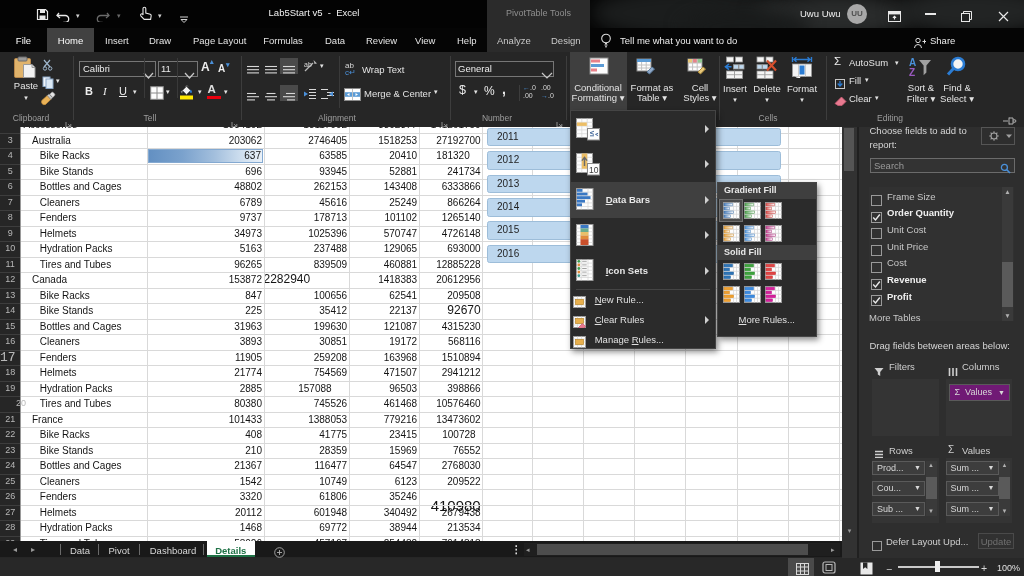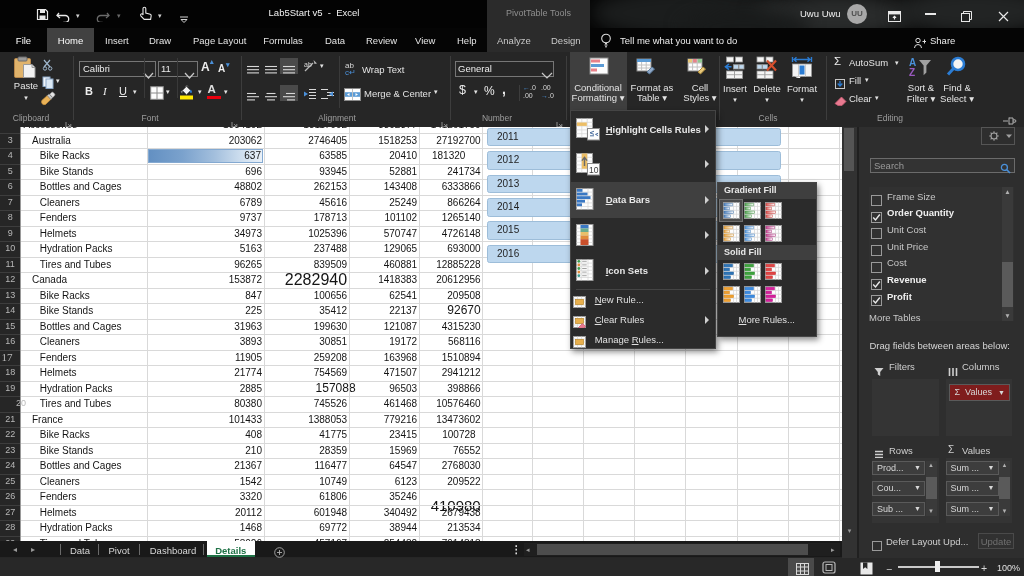--- a/index.html
+++ b/index.html
@@ -78,21 +78,21 @@
     </svg></div>
 <div style="position:absolute;left:930px;top:35px;width:40px;font-family:'Liberation Sans',sans-serif;font-size:9.5px;color:#ececec">Share</div>
 <div style="position:absolute;left:0;top:52px;width:1024px;height:74.5px;background:#262626"></div>
 <div style="position:absolute;left:73.2px;top:56px;width:1px;height:64px;background:#3d3d3d"></div>
 <div style="position:absolute;left:240.5px;top:56px;width:1px;height:64px;background:#3d3d3d"></div>
 <div style="position:absolute;left:450.1px;top:56px;width:1px;height:64px;background:#3d3d3d"></div>
 <div style="position:absolute;left:565.5px;top:56px;width:1px;height:64px;background:#3d3d3d"></div>
 <div style="position:absolute;left:718.5px;top:56px;width:1px;height:64px;background:#3d3d3d"></div>
 <div style="position:absolute;left:825.5px;top:56px;width:1px;height:64px;background:#3d3d3d"></div>
 <div style="position:absolute;left:-19px;top:112.5px;width:100px;font-family:'Liberation Sans',sans-serif;font-size:8.5px;color:#9e9e9e;text-align:center">Clipboard</div>
-<div style="position:absolute;left:100px;top:112.5px;width:100px;font-family:'Liberation Sans',sans-serif;font-size:8.5px;color:#9e9e9e;text-align:center">Font</div>
+<div style="position:absolute;left:100px;top:112.5px;width:100px;font-family:'Liberation Sans',sans-serif;font-size:8.5px;color:#9e9e9e;text-align:center">Tell</div>
 <div style="position:absolute;left:287px;top:112.5px;width:100px;font-family:'Liberation Sans',sans-serif;font-size:8.5px;color:#9e9e9e;text-align:center">Alignment</div>
 <div style="position:absolute;left:447px;top:112.5px;width:100px;font-family:'Liberation Sans',sans-serif;font-size:8.5px;color:#9e9e9e;text-align:center">Number</div>
 <div style="position:absolute;left:718px;top:112.5px;width:100px;font-family:'Liberation Sans',sans-serif;font-size:8.5px;color:#9e9e9e;text-align:center">Cells</div>
 <div style="position:absolute;left:840px;top:112.5px;width:100px;font-family:'Liberation Sans',sans-serif;font-size:8.5px;color:#9e9e9e;text-align:center">Editing</div>
 <div style="position:absolute;left:64.7px;top:114px;width:7px;height:7px"><svg width="7" height="7" viewBox="0 0 7 7">
       <path d="M1 1 v5 h5 M3.2 3.2 L5.8 5.8 M5.8 3 v2.8 h-2.8" stroke="#9a9a9a" fill="none" stroke-width="0.9"></path>
     </svg></div>
 <div style="position:absolute;left:230.7px;top:114px;width:7px;height:7px"><svg width="7" height="7" viewBox="0 0 7 7">
       <path d="M1 1 v5 h5 M3.2 3.2 L5.8 5.8 M5.8 3 v2.8 h-2.8" stroke="#9a9a9a" fill="none" stroke-width="0.9"></path>
     </svg></div>
@@ -337,21 +337,21 @@
     <div style="position:absolute;left:32px;top:6.400000000000006px;width:120px;height:15.5px;font-family:'Liberation Sans',sans-serif;font-size:10px;color:#141414;line-height:15.5px;white-space:nowrap">Australia</div>
     <div style="position:absolute;left:147px;top:6.400000000000006px;width:115.0px;height:15.5px;font-family:'Liberation Sans',sans-serif;font-size:10px;color:#141414;text-align:right;line-height:15.5px">203062</div>
     <div style="position:absolute;left:263.5px;top:6.400000000000006px;width:83.60000000000002px;height:15.5px;font-family:'Liberation Sans',sans-serif;font-size:10px;color:#141414;text-align:right;line-height:15.5px">2746405</div>
     <div style="position:absolute;left:348.6px;top:6.400000000000006px;width:68.5px;height:15.5px;font-family:'Liberation Sans',sans-serif;font-size:10px;color:#141414;text-align:right;line-height:15.5px">1518253</div>
     <div style="position:absolute;left:418.6px;top:6.400000000000006px;width:62.099999999999966px;height:15.5px;font-family:'Liberation Sans',sans-serif;font-size:10px;color:#141414;text-align:right;line-height:15.5px">27192700</div>
     <div style="position:absolute;left:0;top:21.900000000000006px;width:20.3px;height:15.5px;font-family:'Liberation Sans',sans-serif;font-size:9px;color:#b8b8b8;text-align:center;line-height:15.5px">4</div>
     <div style="position:absolute;left:39.8px;top:21.900000000000006px;width:120px;height:15.5px;font-family:'Liberation Sans',sans-serif;font-size:10px;color:#141414;line-height:15.5px;white-space:nowrap">Bike Racks</div>
     <div style="position:absolute;left:147px;top:21.900000000000006px;width:115.0px;height:15.5px;font-family:'Liberation Sans',sans-serif;font-size:10px;color:#141414;text-align:right;line-height:15.5px">637</div>
     <div style="position:absolute;left:263.5px;top:21.900000000000006px;width:83.60000000000002px;height:15.5px;font-family:'Liberation Sans',sans-serif;font-size:10px;color:#141414;text-align:right;line-height:15.5px">63585</div>
     <div style="position:absolute;left:348.6px;top:21.900000000000006px;width:68.5px;height:15.5px;font-family:'Liberation Sans',sans-serif;font-size:10px;color:#141414;text-align:right;line-height:15.5px">20410</div>
-    <div style="position:absolute;left:432px;top:21.900000000000006px;width:62.099999999999966px;height:15.5px;font-family:'Liberation Sans',sans-serif;font-size:10px;color:#141414;text-align:left;line-height:15.5px">181320</div>
+    <div style="position:absolute;left:422px;top:21.900000000000006px;width:62.099999999999966px;height:15.5px;font-family:'Liberation Sans',sans-serif;font-size:10px;color:#141414;text-align:center;line-height:15.5px">181320</div>
     <div style="position:absolute;left:0;top:37.400000000000006px;width:20.3px;height:15.5px;font-family:'Liberation Sans',sans-serif;font-size:9px;color:#b8b8b8;text-align:center;line-height:15.5px">5</div>
     <div style="position:absolute;left:39.8px;top:37.400000000000006px;width:120px;height:15.5px;font-family:'Liberation Sans',sans-serif;font-size:10px;color:#141414;line-height:15.5px;white-space:nowrap">Bike Stands</div>
     <div style="position:absolute;left:147px;top:37.400000000000006px;width:115.0px;height:15.5px;font-family:'Liberation Sans',sans-serif;font-size:10px;color:#141414;text-align:right;line-height:15.5px">696</div>
     <div style="position:absolute;left:263.5px;top:37.400000000000006px;width:83.60000000000002px;height:15.5px;font-family:'Liberation Sans',sans-serif;font-size:10px;color:#141414;text-align:right;line-height:15.5px">93945</div>
     <div style="position:absolute;left:348.6px;top:37.400000000000006px;width:68.5px;height:15.5px;font-family:'Liberation Sans',sans-serif;font-size:10px;color:#141414;text-align:right;line-height:15.5px">52881</div>
     <div style="position:absolute;left:418.6px;top:37.400000000000006px;width:62.099999999999966px;height:15.5px;font-family:'Liberation Sans',sans-serif;font-size:10px;color:#141414;text-align:right;line-height:15.5px">241734</div>
     <div style="position:absolute;left:0;top:52.900000000000006px;width:20.3px;height:15.5px;font-family:'Liberation Sans',sans-serif;font-size:9px;color:#b8b8b8;text-align:center;line-height:15.5px">6</div>
     <div style="position:absolute;left:39.8px;top:52.900000000000006px;width:120px;height:15.5px;font-family:'Liberation Sans',sans-serif;font-size:10px;color:#141414;line-height:15.5px;white-space:nowrap">Bottles and Cages</div>
     <div style="position:absolute;left:147px;top:52.900000000000006px;width:115.0px;height:15.5px;font-family:'Liberation Sans',sans-serif;font-size:10px;color:#141414;text-align:right;line-height:15.5px">48802</div>
     <div style="position:absolute;left:263.5px;top:52.900000000000006px;width:83.60000000000002px;height:15.5px;font-family:'Liberation Sans',sans-serif;font-size:10px;color:#141414;text-align:right;line-height:15.5px">262153</div>
@@ -383,21 +383,21 @@
     <div style="position:absolute;left:418.6px;top:114.9px;width:62.099999999999966px;height:15.5px;font-family:'Liberation Sans',sans-serif;font-size:10px;color:#141414;text-align:right;line-height:15.5px">693000</div>
     <div style="position:absolute;left:0;top:130.39999999999998px;width:20.3px;height:15.5px;font-family:'Liberation Sans',sans-serif;font-size:9px;color:#b8b8b8;text-align:center;line-height:15.5px">11</div>
     <div style="position:absolute;left:39.8px;top:130.39999999999998px;width:120px;height:15.5px;font-family:'Liberation Sans',sans-serif;font-size:10px;color:#141414;line-height:15.5px;white-space:nowrap">Tires and Tubes</div>
     <div style="position:absolute;left:147px;top:130.39999999999998px;width:115.0px;height:15.5px;font-family:'Liberation Sans',sans-serif;font-size:10px;color:#141414;text-align:right;line-height:15.5px">96265</div>
     <div style="position:absolute;left:263.5px;top:130.39999999999998px;width:83.60000000000002px;height:15.5px;font-family:'Liberation Sans',sans-serif;font-size:10px;color:#141414;text-align:right;line-height:15.5px">839509</div>
     <div style="position:absolute;left:348.6px;top:130.39999999999998px;width:68.5px;height:15.5px;font-family:'Liberation Sans',sans-serif;font-size:10px;color:#141414;text-align:right;line-height:15.5px">460881</div>
     <div style="position:absolute;left:418.6px;top:130.39999999999998px;width:62.099999999999966px;height:15.5px;font-family:'Liberation Sans',sans-serif;font-size:10px;color:#141414;text-align:right;line-height:15.5px">12885228</div>
     <div style="position:absolute;left:0;top:145.89999999999998px;width:20.3px;height:15.5px;font-family:'Liberation Sans',sans-serif;font-size:9px;color:#b8b8b8;text-align:center;line-height:15.5px">12</div>
     <div style="position:absolute;left:32px;top:145.89999999999998px;width:120px;height:15.5px;font-family:'Liberation Sans',sans-serif;font-size:10px;color:#141414;line-height:15.5px;white-space:nowrap">Canada</div>
     <div style="position:absolute;left:147px;top:145.89999999999998px;width:115.0px;height:15.5px;font-family:'Liberation Sans',sans-serif;font-size:10px;color:#141414;text-align:right;line-height:15.5px">153872</div>
-    <div style="position:absolute;left:263.5px;top:145.89999999999998px;width:83.60000000000002px;height:15.5px;font-family:'Liberation Sans',sans-serif;font-size:16px;color:#141414;text-align:right;line-height:15.5px">2282940</div>
+    <div style="position:absolute;left:263.5px;top:145.89999999999998px;width:83.60000000000002px;height:15.5px;font-family:'Liberation Sans',sans-serif;font-size:12px;color:#141414;text-align:left;line-height:15.5px">2282940</div>
     <div style="position:absolute;left:348.6px;top:145.89999999999998px;width:68.5px;height:15.5px;font-family:'Liberation Sans',sans-serif;font-size:10px;color:#141414;text-align:right;line-height:15.5px">1418383</div>
     <div style="position:absolute;left:418.6px;top:145.89999999999998px;width:62.099999999999966px;height:15.5px;font-family:'Liberation Sans',sans-serif;font-size:10px;color:#141414;text-align:right;line-height:15.5px">20612956</div>
     <div style="position:absolute;left:0;top:161.39999999999998px;width:20.3px;height:15.5px;font-family:'Liberation Sans',sans-serif;font-size:9px;color:#b8b8b8;text-align:center;line-height:15.5px">13</div>
     <div style="position:absolute;left:39.8px;top:161.39999999999998px;width:120px;height:15.5px;font-family:'Liberation Sans',sans-serif;font-size:10px;color:#141414;line-height:15.5px;white-space:nowrap">Bike Racks</div>
     <div style="position:absolute;left:147px;top:161.39999999999998px;width:115.0px;height:15.5px;font-family:'Liberation Sans',sans-serif;font-size:10px;color:#141414;text-align:right;line-height:15.5px">847</div>
     <div style="position:absolute;left:263.5px;top:161.39999999999998px;width:83.60000000000002px;height:15.5px;font-family:'Liberation Sans',sans-serif;font-size:10px;color:#141414;text-align:right;line-height:15.5px">100656</div>
     <div style="position:absolute;left:348.6px;top:161.39999999999998px;width:68.5px;height:15.5px;font-family:'Liberation Sans',sans-serif;font-size:10px;color:#141414;text-align:right;line-height:15.5px">62541</div>
     <div style="position:absolute;left:418.6px;top:161.39999999999998px;width:62.099999999999966px;height:15.5px;font-family:'Liberation Sans',sans-serif;font-size:10px;color:#141414;text-align:right;line-height:15.5px">209508</div>
     <div style="position:absolute;left:0;top:176.89999999999998px;width:20.3px;height:15.5px;font-family:'Liberation Sans',sans-serif;font-size:9px;color:#b8b8b8;text-align:center;line-height:15.5px">14</div>
     <div style="position:absolute;left:39.8px;top:176.89999999999998px;width:120px;height:15.5px;font-family:'Liberation Sans',sans-serif;font-size:10px;color:#141414;line-height:15.5px;white-space:nowrap">Bike Stands</div>
@@ -410,36 +410,36 @@
     <div style="position:absolute;left:147px;top:192.39999999999998px;width:115.0px;height:15.5px;font-family:'Liberation Sans',sans-serif;font-size:10px;color:#141414;text-align:right;line-height:15.5px">31963</div>
     <div style="position:absolute;left:263.5px;top:192.39999999999998px;width:83.60000000000002px;height:15.5px;font-family:'Liberation Sans',sans-serif;font-size:10px;color:#141414;text-align:right;line-height:15.5px">199630</div>
     <div style="position:absolute;left:348.6px;top:192.39999999999998px;width:68.5px;height:15.5px;font-family:'Liberation Sans',sans-serif;font-size:10px;color:#141414;text-align:right;line-height:15.5px">121087</div>
     <div style="position:absolute;left:418.6px;top:192.39999999999998px;width:62.099999999999966px;height:15.5px;font-family:'Liberation Sans',sans-serif;font-size:10px;color:#141414;text-align:right;line-height:15.5px">4315230</div>
     <div style="position:absolute;left:0;top:207.89999999999998px;width:20.3px;height:15.5px;font-family:'Liberation Sans',sans-serif;font-size:9px;color:#b8b8b8;text-align:center;line-height:15.5px">16</div>
     <div style="position:absolute;left:39.8px;top:207.89999999999998px;width:120px;height:15.5px;font-family:'Liberation Sans',sans-serif;font-size:10px;color:#141414;line-height:15.5px;white-space:nowrap">Cleaners</div>
     <div style="position:absolute;left:147px;top:207.89999999999998px;width:115.0px;height:15.5px;font-family:'Liberation Sans',sans-serif;font-size:10px;color:#141414;text-align:right;line-height:15.5px">3893</div>
     <div style="position:absolute;left:263.5px;top:207.89999999999998px;width:83.60000000000002px;height:15.5px;font-family:'Liberation Sans',sans-serif;font-size:10px;color:#141414;text-align:right;line-height:15.5px">30851</div>
     <div style="position:absolute;left:348.6px;top:207.89999999999998px;width:68.5px;height:15.5px;font-family:'Liberation Sans',sans-serif;font-size:10px;color:#141414;text-align:right;line-height:15.5px">19172</div>
     <div style="position:absolute;left:418.6px;top:207.89999999999998px;width:62.099999999999966px;height:15.5px;font-family:'Liberation Sans',sans-serif;font-size:10px;color:#141414;text-align:right;line-height:15.5px">568116</div>
-    <div style="position:absolute;left:0;top:223.39999999999998px;width:14px;height:15.5px;font-family:Liberation Serif, serif;font-size:11px;color:#b8b8b8;text-align:center;line-height:15.5px">17</div>
+    <div style="position:absolute;left:0;top:223.39999999999998px;width:14px;height:15.5px;font-family:Liberation Mono, monospace;font-size:13px;color:#b8b8b8;text-align:center;line-height:15.5px">17</div>
     <div style="position:absolute;left:39.8px;top:223.39999999999998px;width:120px;height:15.5px;font-family:'Liberation Sans',sans-serif;font-size:10px;color:#141414;line-height:15.5px;white-space:nowrap">Fenders</div>
     <div style="position:absolute;left:147px;top:223.39999999999998px;width:115.0px;height:15.5px;font-family:'Liberation Sans',sans-serif;font-size:10px;color:#141414;text-align:right;line-height:15.5px">11905</div>
     <div style="position:absolute;left:263.5px;top:223.39999999999998px;width:83.60000000000002px;height:15.5px;font-family:'Liberation Sans',sans-serif;font-size:10px;color:#141414;text-align:right;line-height:15.5px">259208</div>
     <div style="position:absolute;left:348.6px;top:223.39999999999998px;width:68.5px;height:15.5px;font-family:'Liberation Sans',sans-serif;font-size:10px;color:#141414;text-align:right;line-height:15.5px">163968</div>
     <div style="position:absolute;left:418.6px;top:223.39999999999998px;width:62.099999999999966px;height:15.5px;font-family:'Liberation Sans',sans-serif;font-size:10px;color:#141414;text-align:right;line-height:15.5px">1510894</div>
     <div style="position:absolute;left:0;top:238.89999999999998px;width:20.3px;height:15.5px;font-family:'Liberation Sans',sans-serif;font-size:9px;color:#b8b8b8;text-align:center;line-height:15.5px">18</div>
     <div style="position:absolute;left:39.8px;top:238.89999999999998px;width:120px;height:15.5px;font-family:'Liberation Sans',sans-serif;font-size:10px;color:#141414;line-height:15.5px;white-space:nowrap">Helmets</div>
     <div style="position:absolute;left:147px;top:238.89999999999998px;width:115.0px;height:15.5px;font-family:'Liberation Sans',sans-serif;font-size:10px;color:#141414;text-align:right;line-height:15.5px">21774</div>
     <div style="position:absolute;left:263.5px;top:238.89999999999998px;width:83.60000000000002px;height:15.5px;font-family:'Liberation Sans',sans-serif;font-size:10px;color:#141414;text-align:right;line-height:15.5px">754569</div>
     <div style="position:absolute;left:348.6px;top:238.89999999999998px;width:68.5px;height:15.5px;font-family:'Liberation Sans',sans-serif;font-size:10px;color:#141414;text-align:right;line-height:15.5px">471507</div>
     <div style="position:absolute;left:418.6px;top:238.89999999999998px;width:62.099999999999966px;height:15.5px;font-family:'Liberation Sans',sans-serif;font-size:10px;color:#141414;text-align:right;line-height:15.5px">2941212</div>
     <div style="position:absolute;left:0;top:254.39999999999998px;width:20.3px;height:15.5px;font-family:'Liberation Sans',sans-serif;font-size:9px;color:#b8b8b8;text-align:center;line-height:15.5px">19</div>
     <div style="position:absolute;left:39.8px;top:254.39999999999998px;width:120px;height:15.5px;font-family:'Liberation Sans',sans-serif;font-size:10px;color:#141414;line-height:15.5px;white-space:nowrap">Hydration Packs</div>
     <div style="position:absolute;left:147px;top:254.39999999999998px;width:115.0px;height:15.5px;font-family:'Liberation Sans',sans-serif;font-size:10px;color:#141414;text-align:right;line-height:15.5px">2885</div>
-    <div style="position:absolute;left:272px;top:254.39999999999998px;width:83.60000000000002px;height:15.5px;font-family:'Liberation Sans',sans-serif;font-size:12px;color:#141414;text-align:right;line-height:15.5px">157088</div>
+    <div style="position:absolute;left:248px;top:254.39999999999998px;width:83.60000000000002px;height:15.5px;font-family:'Liberation Sans',sans-serif;font-size:10px;color:#141414;text-align:right;line-height:15.5px">157088</div>
     <div style="position:absolute;left:348.6px;top:254.39999999999998px;width:68.5px;height:15.5px;font-family:'Liberation Sans',sans-serif;font-size:10px;color:#141414;text-align:right;line-height:15.5px">96503</div>
     <div style="position:absolute;left:418.6px;top:254.39999999999998px;width:62.099999999999966px;height:15.5px;font-family:'Liberation Sans',sans-serif;font-size:10px;color:#141414;text-align:right;line-height:15.5px">398866</div>
     <div style="position:absolute;left:0;top:269.9px;width:42px;height:15.5px;font-family:'Liberation Sans',sans-serif;font-size:9px;color:#b8b8b8;text-align:center;line-height:15.5px">20</div>
     <div style="position:absolute;left:39.8px;top:269.9px;width:120px;height:15.5px;font-family:'Liberation Sans',sans-serif;font-size:10px;color:#141414;line-height:15.5px;white-space:nowrap">Tires and Tubes</div>
     <div style="position:absolute;left:147px;top:269.9px;width:115.0px;height:15.5px;font-family:'Liberation Sans',sans-serif;font-size:10px;color:#141414;text-align:right;line-height:15.5px">80380</div>
     <div style="position:absolute;left:263.5px;top:269.9px;width:83.60000000000002px;height:15.5px;font-family:'Liberation Sans',sans-serif;font-size:10px;color:#141414;text-align:right;line-height:15.5px">745526</div>
     <div style="position:absolute;left:348.6px;top:269.9px;width:68.5px;height:15.5px;font-family:'Liberation Sans',sans-serif;font-size:10px;color:#141414;text-align:right;line-height:15.5px">461468</div>
     <div style="position:absolute;left:418.6px;top:269.9px;width:62.099999999999966px;height:15.5px;font-family:'Liberation Sans',sans-serif;font-size:10px;color:#141414;text-align:right;line-height:15.5px">10576460</div>
     <div style="position:absolute;left:0;top:285.4px;width:20.3px;height:15.5px;font-family:'Liberation Sans',sans-serif;font-size:9px;color:#b8b8b8;text-align:center;line-height:15.5px">21</div>
     <div style="position:absolute;left:32px;top:285.4px;width:120px;height:15.5px;font-family:'Liberation Sans',sans-serif;font-size:10px;color:#141414;line-height:15.5px;white-space:nowrap">France</div>
@@ -586,21 +586,20 @@
 <div style="position:absolute;left:569.7px;top:110px;width:146.8px;height:238.5px">
     <div style="position:absolute;left:0;top:0;width:146.8px;height:238.5px;background:#2b2b2b;border:1px solid #454545;box-shadow:2px 3px 6px rgba(0,0,0,0.45)"></div>
     <div style="position:absolute;left:6.5px;top:7.5px;width:24px;height:23px"><svg width="24" height="23" viewBox="0 0 24 23">
         <rect x="0.5" y="0.5" width="16" height="19" fill="#fdfdfd" stroke="#9a9a9a"></rect>
         <path d="M0.5 4.3 H16.5 M0.5 8.1 H16.5 M0.5 11.9 H16.5 M0.5 15.7 H16.5 M5.8 0.5 V19.5 M11.2 0.5 V19.5" stroke="#d4d4d4" stroke-width="0.7"></path>
         <rect x="1" y="4.5" width="9.8" height="3.4" fill="#ecbe66"></rect>
         <rect x="11.5" y="10.5" width="12" height="11.5" fill="#fdfdfd" stroke="#8a8a8a"></rect>
         <path d="M14 14.8 l4-1.6 m-4 1.6 l4 1.6 m-4 1.4 h4" stroke="#4a6e9e" stroke-width="1" fill="none"></path>
         <path d="M19.5 16.4 l2.6-1.2 m-2.6 1.2 l2.6 1.2" stroke="#4a6e9e" stroke-width="1" fill="none"></path>
       </svg></div>
-    <div style="position:absolute;left:36px;top:1.5px;width:95px;height:35.4px;font-family:'Liberation Sans',sans-serif;font-size:9.5px;font-weight:bold;color:#e8e8e8;line-height:35.4px;white-space:nowrap"><u>H</u>ighlight Cells Rules</div>
     <div style="position:absolute;left:135px;top:15.0px;width:0;height:0;border-left:4.5px solid #d0d0d0;border-top:4px solid transparent;border-bottom:4px solid transparent"></div>
     <div style="position:absolute;left:6.5px;top:42.9px;width:24px;height:23px"><svg width="24" height="23" viewBox="0 0 24 23">
         <rect x="0.5" y="0.5" width="16" height="19" fill="#fdfdfd" stroke="#9a9a9a"></rect>
         <path d="M0.5 4.3 H16.5 M0.5 8.1 H16.5 M0.5 11.9 H16.5 M0.5 15.7 H16.5 M5.8 0.5 V19.5 M11.2 0.5 V19.5" stroke="#d4d4d4" stroke-width="0.7"></path>
         <rect x="5.8" y="0.5" width="5.4" height="15.2" fill="#ecbe66"></rect>
         <path d="M8.5 13 V5 M5.9 7.6 L8.5 4.3 L11.1 7.6" stroke="#6a6a6a" stroke-width="1.4" fill="none"></path>
         <rect x="11.5" y="10.5" width="12" height="11.5" fill="#fdfdfd" stroke="#8a8a8a"></rect>
         <text x="13" y="20.2" font-size="8.5" fill="#3a3a3a" font-family="Liberation Sans">10</text>
       </svg></div>
     <div style="position:absolute;left:135px;top:50.4px;width:0;height:0;border-left:4.5px solid #d0d0d0;border-top:4px solid transparent;border-bottom:4px solid transparent"></div>
@@ -802,20 +801,21 @@
         <path d="M10.5 0.5 V16.5 M13.5 0.5 V16.5 M0.5 4.4 H16.5 M0.5 8.3 H16.5 M0.5 12.2 H16.5" stroke="#d4d4d4" stroke-width="0.7"></path>
         <rect x="1" y="1.2" width="8.5" height="2.7" fill="#d6219c" stroke="#b81285" stroke-width="0.5"></rect>
         <rect x="1" y="5.1" width="5.5" height="2.7" fill="#d6219c" stroke="#b81285" stroke-width="0.5"></rect>
         <rect x="1" y="9.0" width="9.5" height="2.7" fill="#d6219c" stroke="#b81285" stroke-width="0.5"></rect>
         <rect x="1" y="12.899999999999999" width="6.5" height="2.7" fill="#d6219c" stroke="#b81285" stroke-width="0.5"></rect>
       </svg></div>
     <div style="position:absolute;left:0;top:128px;width:99.5px;height:20px;font-family:'Liberation Sans',sans-serif;font-size:9.5px;color:#e0e0e0;text-align:center;line-height:20px"><u>M</u>ore Rules...</div>
   </div>
 <div style="position:absolute;left:861px;top:126.5px;width:163px;height:431px;overflow:hidden">
     <div style="position:absolute;left:0;top:0;width:163px;height:431px;background:#2e2e2e"></div>
+    <div style="position:absolute;left:8.5px;top:-3px;width:120px;font-family:'Liberation Sans',sans-serif;font-size:9.5px;color:#d6d6d6;line-height:14.5px">Choose fields to add to<br>report:</div>
     <div style="position:absolute;left:120px;top:0;width:34px;height:18px;border:1px solid #555"><svg width="32" height="16" viewBox="0 0 32 16">
         <g fill="none" stroke="#a0a0a0" stroke-width="1.1">
           <circle cx="12" cy="8" r="3"></circle>
           <path d="M12 3.2 v2 M12 10.8 v2 M7.2 8 h2 M14.8 8 h2 M8.6 4.6 l1.4 1.4 M14 10 l1.4 1.4 M15.4 4.6 L14 6 M10 10 l-1.4 1.4"></path>
         </g>
         <path d="M24 6.5 l3 3.5 3-3.5 z" fill="#a0a0a0"></path>
       </svg></div>
     <div style="position:absolute;left:8.5px;top:31px;width:145.5px;height:15.5px;background:#333333;border:1px solid #6b6b6b"></div>
     <div style="position:absolute;left:13px;top:33px;width:60px;font-family:'Liberation Sans',sans-serif;font-size:9.5px;color:#9a9a9a">Search</div>
     <div style="position:absolute;left:139px;top:33.5px;width:11px;height:11px"><svg width="11" height="11" viewBox="0 0 11 11">
@@ -863,21 +863,21 @@
     <div style="position:absolute;left:13px;top:236px;width:10px;height:10px"><svg width="10" height="10" viewBox="0 0 10 10">
         <path d="M0.5 1 h9 L6.2 5 v4 L3.8 7.5 v-2.5 z" fill="#cfcfcf"></path>
       </svg></div>
     <div style="position:absolute;left:28px;top:234.5px;width:50px;font-family:'Liberation Sans',sans-serif;font-size:9.5px;color:#cfcfcf">Filters</div>
     <div style="position:absolute;left:87px;top:236px;width:10px;height:10px"><svg width="10" height="10" viewBox="0 0 10 10">
         <path d="M1.5 1 v8 M5 1 v8 M8.5 1 v8" stroke="#cfcfcf" stroke-width="1.6"></path>
       </svg></div>
     <div style="position:absolute;left:101px;top:234.5px;width:60px;font-family:'Liberation Sans',sans-serif;font-size:9.5px;color:#cfcfcf">Columns</div>
     <div style="position:absolute;left:11px;top:252.4px;width:66.5px;height:57.4px;background:#343434"></div>
     <div style="position:absolute;left:84.5px;top:252.4px;width:66.5px;height:57.4px;background:#343434"></div>
-    <div style="position:absolute;left:87.5px;top:257.8px;width:61.5px;height:17.2px;background:#7f1d1d;border:1px solid #5a5a5a;font-family:'Liberation Sans',sans-serif;font-size:9px;color:#d8d8d8;line-height:15px;padding-left:5px">Σ&nbsp; Values <span style="float:right;margin-right:4px;font-size:7px">▼</span></div>
+    <div style="position:absolute;left:87.5px;top:257.8px;width:61.5px;height:17.2px;background:#701a75;border:1px solid #5a5a5a;font-family:'Liberation Sans',sans-serif;font-size:9px;color:#d8d8d8;line-height:15px;padding-left:5px">Σ&nbsp; Values <span style="float:right;margin-right:4px;font-size:7px">▼</span></div>
     <div style="position:absolute;left:13px;top:319.5px;width:10px;height:10px"><svg width="10" height="10" viewBox="0 0 10 10">
         <path d="M1 1.5 h8 M1 4.5 h8 M1 7.5 h8" stroke="#cfcfcf" stroke-width="1.6"></path>
       </svg></div>
     <div style="position:absolute;left:28px;top:318px;width:50px;font-family:'Liberation Sans',sans-serif;font-size:9.5px;color:#cfcfcf">Rows</div>
     <div style="position:absolute;left:87px;top:317px;width:10px;font-family:'Liberation Sans',sans-serif;font-size:10px;color:#cfcfcf">Σ</div>
     <div style="position:absolute;left:101px;top:318px;width:60px;font-family:'Liberation Sans',sans-serif;font-size:9.5px;color:#cfcfcf">Values</div>
     <div style="position:absolute;left:11px;top:331.5px;width:66.5px;height:65px;background:#343434"></div>
     <div style="position:absolute;left:84.5px;top:331.5px;width:66.5px;height:65px;background:#343434"></div>
     <div style="position:absolute;left:11px;top:334.4px;width:53px;height:14.3px;background:#3d3d3d;border:1px solid #5a5a5a;font-family:'Liberation Sans',sans-serif;font-size:9px;color:#d8d8d8;line-height:12.5px;padding-left:4px;white-space:nowrap">Prod... <span style="float:right;margin-right:3px;font-size:7px">▼</span></div>
     <div style="position:absolute;left:11px;top:354.9px;width:53px;height:14.3px;background:#3d3d3d;border:1px solid #5a5a5a;font-family:'Liberation Sans',sans-serif;font-size:9px;color:#d8d8d8;line-height:12.5px;padding-left:4px;white-space:nowrap">Cou... <span style="float:right;margin-right:3px;font-size:7px">▼</span></div>

